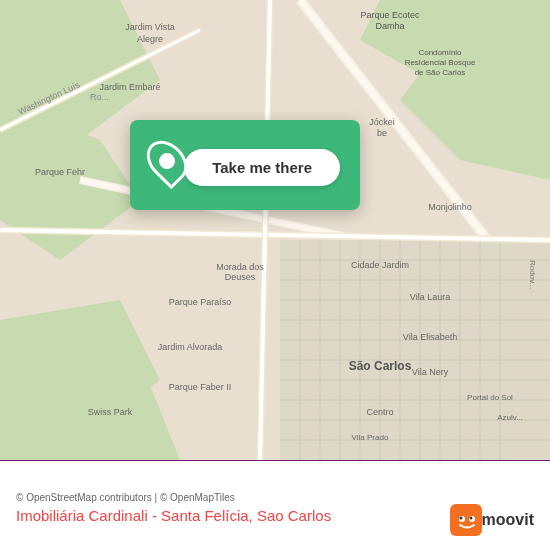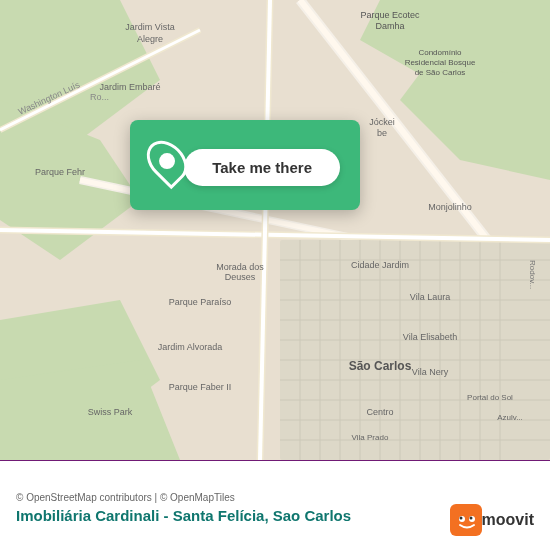--- a/index.html
+++ b/index.html
@@ -92,22 +92,22 @@
     }
 
     .attribution {
       font-size: 10px;
       color: #666;
       margin-bottom: 4px;
     }
 
     .location-title {
       font-size: 15px;
-      font-weight: 700;
-      color: #0f766e;
+      font-weight: 400;
+      color: #ef4444;
     }
 
     .moovit-logo {
       position: absolute;
       right: 16px;
       bottom: 14px;
       display: flex;
       align-items: center;
     }
 

